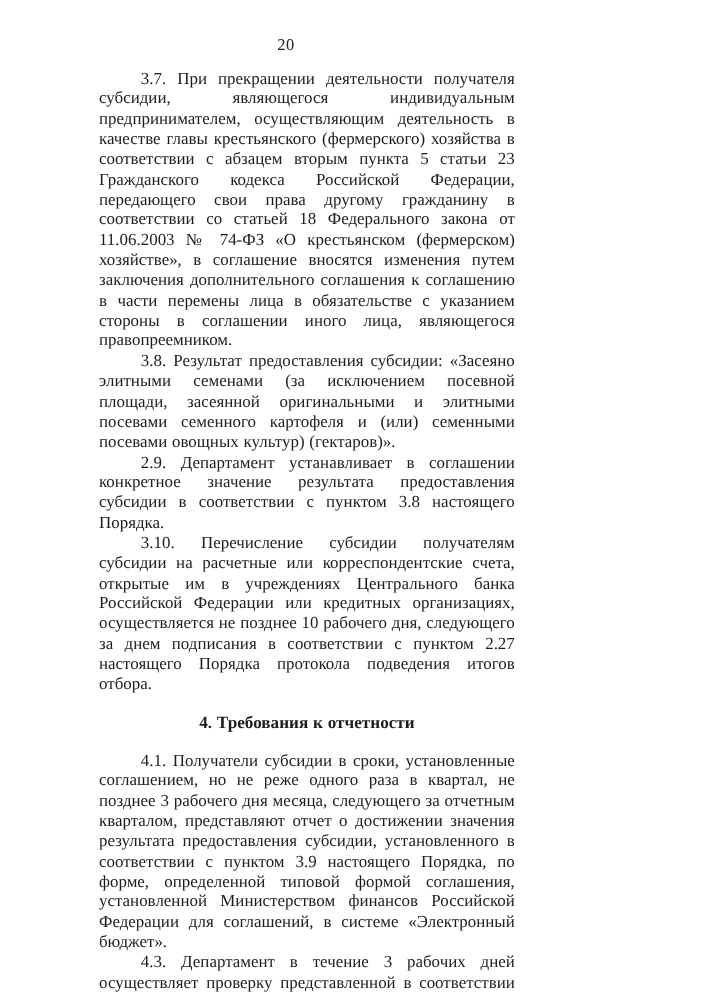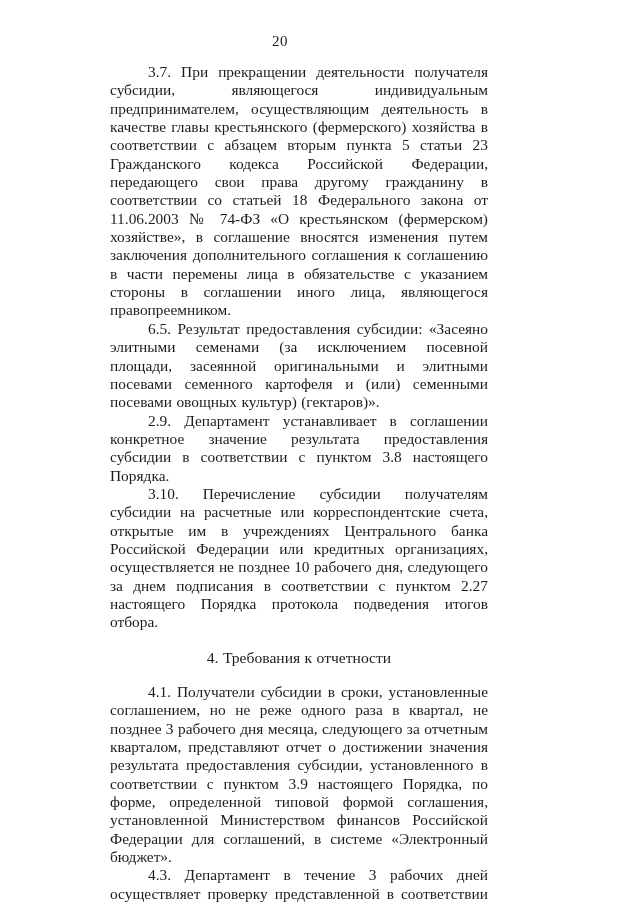--- a/index.html
+++ b/index.html
@@ -13,21 +13,20 @@
     overflow: hidden;
     font-family: "Liberation Serif", "DejaVu Serif", serif;
     color: #1c1c1c;
   }
   .page {
     position: relative;
     width: 520px;
     height: 905px;
     background: #ffffff;
     box-sizing: border-box;
-    margin-left: 20px;
   }
   .page-number {
     padding-top: 33px;
     text-align: center;
     font-size: 15px;
     letter-spacing: 0.5px;
     color: #222222;
   }
   .content {
     box-sizing: border-box;
@@ -41,37 +40,37 @@
     margin: 0;
     text-indent: 38px;
   }
   .para.no-indent {
     text-indent: 0;
   }
   .section-heading {
     margin: 17px 0 16px 0;
     text-align: center;
     text-indent: 0;
-    font-weight: normal;
+    font-weight: bold;
     font-size: 15.6px;
   }
 </style>
 </head>
 <body>
 
 <div class="page">
 
   <div class="page-number">20</div>
 
   <div class="content">
 
 
     <p class="para">3.7. При прекращении деятельности получателя субсидии, являющегося индивидуальным предпринимателем, осуществляющим деятельность в качестве главы крестьянского (фермерского) хозяйства в соответствии с абзацем вторым пункта 5 статьи 23 Гражданского кодекса Российской Федерации, передающего свои права другому гражданину в соответствии со статьей 18 Федерального закона от 11.06.2003 № 74-ФЗ «О крестьянском (фермерском) хозяйстве», в соглашение вносятся изменения путем заключения дополнительного соглашения к соглашению в части перемены лица в обязательстве с указанием стороны в соглашении иного лица, являющегося правопреемником.</p>
 
-    <p class="para">6.5. Результат предоставления субсидии: «Засеяно элитными семенами (за исключением посевной площади, засеянной оригинальными и элитными посевами семенного картофеля и (или) семенными посевами овощных культур) (гектаров)».</p>
+    <p class="para">3.8. Результат предоставления субсидии: «Засеяно элитными семенами (за исключением посевной площади, засеянной оригинальными и элитными посевами семенного картофеля и (или) семенными посевами овощных культур) (гектаров)».</p>
 
     <p class="para">2.9. Департамент устанавливает в соглашении конкретное значение результата предоставления субсидии в соответствии с пунктом 3.8 настоящего Порядка.</p>
 
     <p class="para">3.10. Перечисление субсидии получателям субсидии на расчетные или корреспондентские счета, открытые им в учреждениях Центрального банка Российской Федерации или кредитных организациях, осуществляется не позднее 10 рабочего дня, следующего за днем подписания в соответствии с пунктом 2.27 настоящего Порядка протокола подведения итогов отбора.</p>
 
     <p class="para section-heading">4. Требования к отчетности</p>
 
     <p class="para">4.1. Получатели субсидии в сроки, установленные соглашением, но не реже одного раза в квартал, не позднее 3 рабочего дня месяца, следующего за отчетным кварталом, представляют отчет о достижении значения результата предоставления субсидии, установленного в соответствии с пунктом 3.9 настоящего Порядка, по форме, определенной типовой формой соглашения, установленной Министерством финансов Российской Федерации для соглашений, в системе «Электронный бюджет».</p>
 
 

